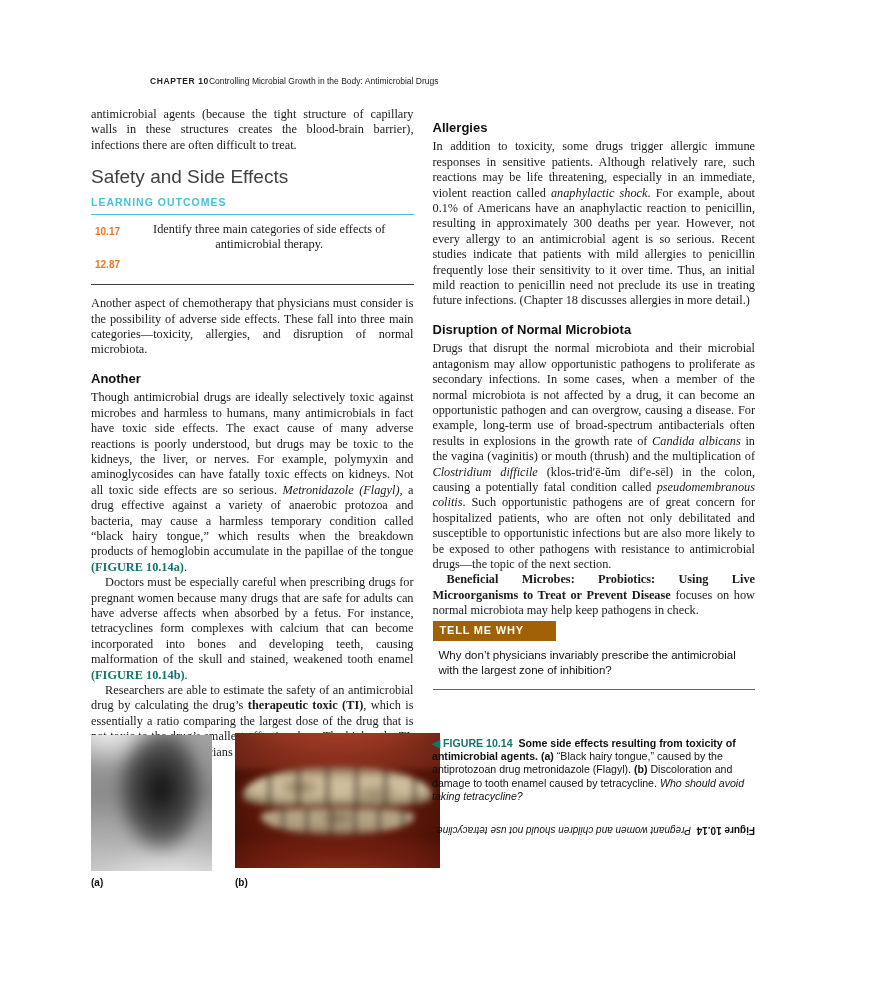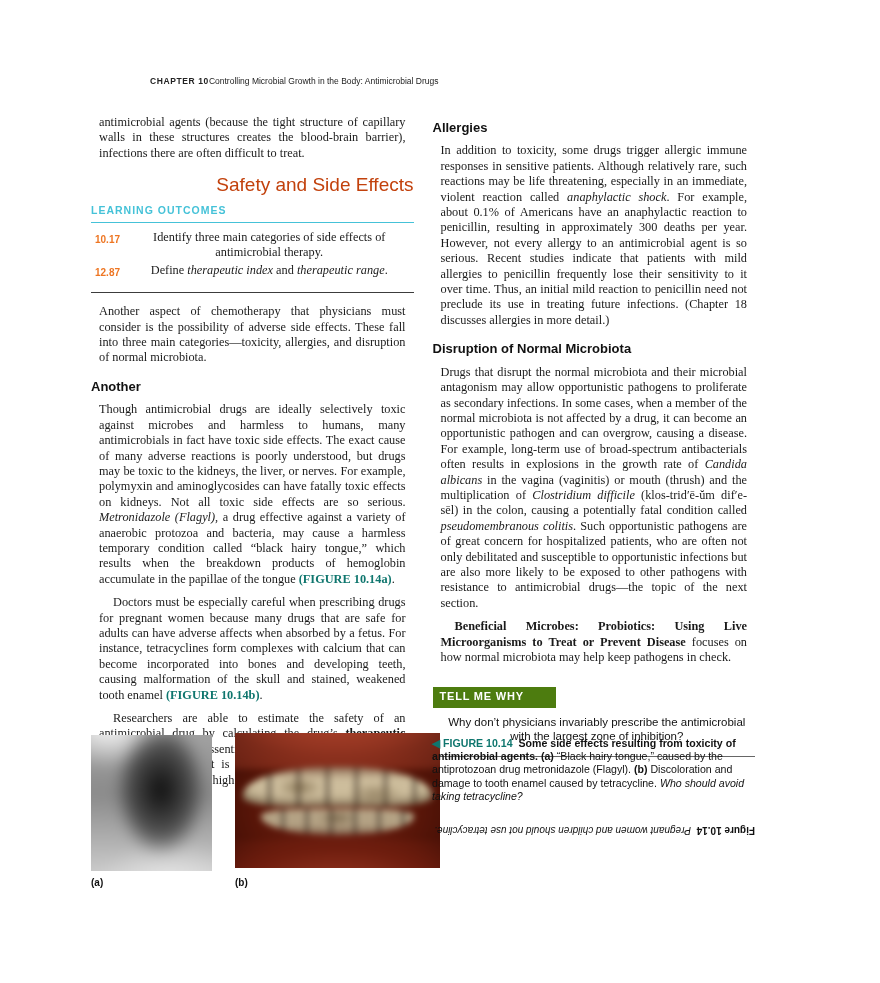--- a/index.html
+++ b/index.html
@@ -8,26 +8,26 @@
     font-family:"Liberation Serif", serif; color:#1a1a1a; overflow:hidden;
   }
 
   
   .running-head { position:absolute; top:76px; left:150px; font-family:"Liberation Sans",sans-serif; font-size:8.5px; color:#222; }
   .running-head .chap { font-weight:bold; letter-spacing:.6px; }
 
   
   .columns { position:absolute; top:107px; left:91px; width:664px; display:flex; gap:19px; }
   .col { width:323px; font-size:12.3px; line-height:15.4px; text-align:justify; }
-  .para { margin:8px; }
+  .para { margin:0; }
   .para.indent { text-indent:14px; }
 
   .section-title {
     font-family:"Liberation Sans",sans-serif; font-weight:normal;
-    font-size:19px; color:#c2410c; margin:16px 0 10px 0; text-align:right;
+    font-size:19px; color:#404040; margin:16px 0 10px 0; text-align:left;
   }
   .lo-label {
     font-family:"Liberation Sans",sans-serif; font-weight:bold; font-size:10.5px;
     letter-spacing:1px; color:#45c2d8; padding-bottom:4px;
     border-bottom:1.5px solid #45c2d8; text-align:left;
   }
   .lo-box { padding:7px 0 10px 0; border-bottom:1px solid #3c3c3c; margin-bottom:11px; }
   .lo-item { display:flex; margin-bottom:2px; }
   .lo-num {
     flex:0 0 30px; font-family:"Liberation Sans",sans-serif; font-weight:bold;
@@ -37,27 +37,27 @@
 
   .sub-heading {
     font-family:"Liberation Sans",sans-serif; font-size:13px; font-weight:bold;
     margin:13px 0 4px 0; color:#111; text-align:left;
   }
   .figref { color:#0f766e; font-weight:bold; }
   i { font-style:italic; }
 
   
   .tmw-box {
-    margin-top:14px; display:inline-block; background:#4d7c0f; color:#ffffff;
+    margin-top:2px; display:inline-block; background:#a16207; color:#ffffff;
     font-family:"Liberation Sans",sans-serif; font-weight:bold; font-size:11px;
     letter-spacing:.8px; padding:2px 32px 3px 7px;
   }
   .tmw-q {
     margin:7px 0 0 6px; font-family:"Liberation Sans",sans-serif;
-    font-size:11.5px; line-height:14.5px; text-align:center; color:#111;
+    font-size:11.5px; line-height:14.5px; text-align:left; color:#111;
   }
   .tmw-rule { border-top:1px solid #666; margin-top:12px; }
 
   
   .figure-area { position:absolute; left:91px; top:733px; width:664px; height:170px; }
 
   .photo { position:absolute; overflow:hidden; }
   .photo-a { left:0; top:2px; width:121px; height:136px; background:#bdbdbd; }
   .photo-a .blurwrap {
     position:absolute; inset:-16px; filter:blur(7px);
@@ -126,21 +126,20 @@
 
       <div class="lo-label">LEARNING OUTCOMES</div>
 
       <div class="lo-box">
         <div class="lo-item">
           <span class="lo-num">10.17</span>
           <span class="lo-text">Identify three main categories of side effects of antimicrobial therapy.</span>
         </div>
         <div class="lo-item">
           <span class="lo-num">12.87</span>
-          <span class="lo-text">Define <i>therapeutic index</i> and <i>therapeutic range</i>.</span>
         </div>
       </div>
 
       <p class="para">Another aspect of chemotherapy that physicians must consider is the possibility of adverse side effects. These fall into three main categories—toxicity, allergies, and disruption of normal microbiota.</p>
 
       <h2 class="sub-heading">Another</h2>
 
       <p class="para">Though antimicrobial drugs are ideally selectively toxic against microbes and harmless to humans, many antimicrobials in fact have toxic side effects. The exact cause of many adverse reactions is poorly understood, but drugs may be toxic to the kidneys, the liver, or nerves. For example, polymyxin and aminoglycosides can have fatally toxic effects on kidneys. Not all toxic side effects are so serious. <i>Metronidazole (Flagyl)</i>, a drug effective against a variety of anaerobic protozoa and bacteria, may cause a harmless temporary condition called “black hairy tongue,” which results when the breakdown products of hemoglobin accumulate in the papillae of the tongue <span class="figref">(FIGURE 10.14a)</span>.</p>
       <p class="para indent">Doctors must be especially careful when prescribing drugs for pregnant women because many drugs that are safe for adults can have adverse affects when absorbed by a fetus. For instance, tetracyclines form complexes with calcium that can become incorporated into bones and developing teeth, causing malformation of the skull and stained, weakened tooth enamel <span class="figref">(FIGURE 10.14b)</span>.</p>
       <p class="para indent">Researchers are able to estimate the safety of an antimicrobial drug by calculating the drug’s <b>therapeutic toxic (TI)</b>, which is essentially a ratio comparing the largest dose of the drug that is not toxic to the drug’s smallest effective dose. The higher the TI, the safer the drug. Clinicians refer to a</p>

